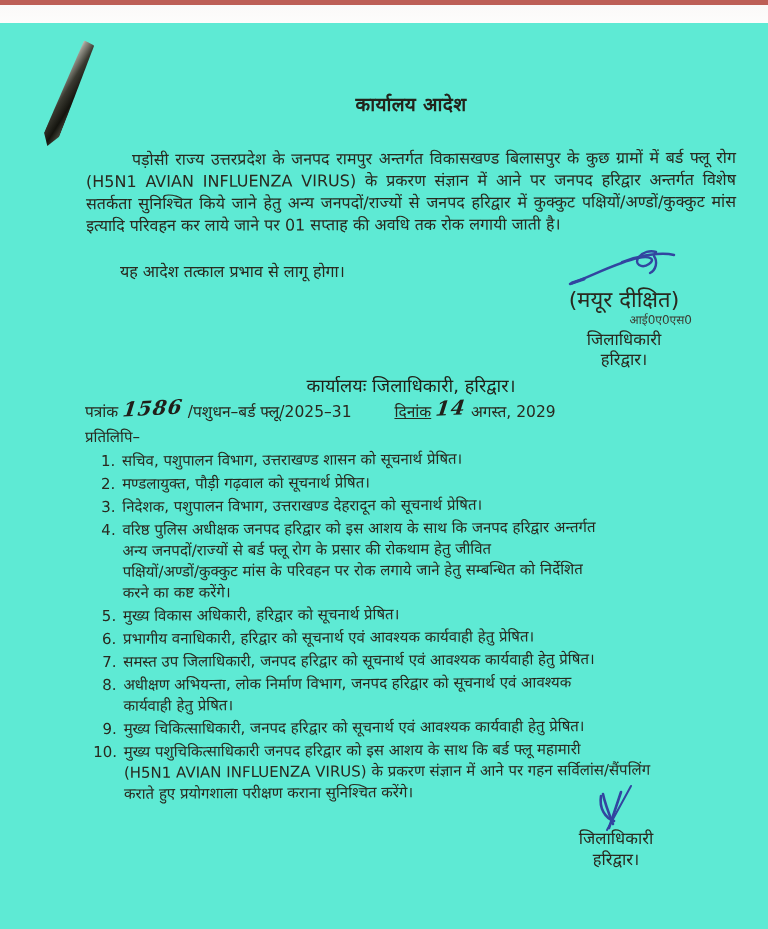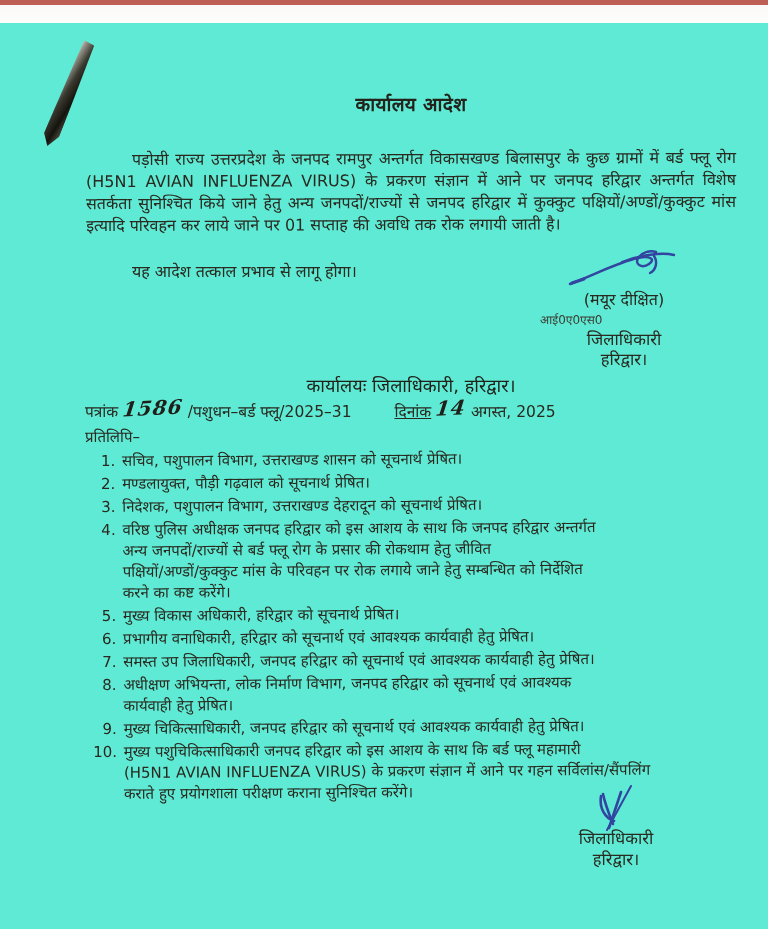--- a/index.html
+++ b/index.html
@@ -38,30 +38,30 @@
     font-size:19px; font-weight:700; letter-spacing:0.3px;
     color:#23231b;
   }
   .body-para {
     position:absolute; top:132px; left:86px; width:650px;
     font-size:16px; line-height:22px;
     text-align:justify; text-indent:46px;
     transform:rotate(-0.2deg);
   }
   .effective-line {
-    position:absolute; top:244px; left:132px;
+    position:absolute; top:244px; left:120px;
     font-size:16px;
   }
   .sig-top {
     position:absolute; top:246px; left:540px; width:168px;
     text-align:center; line-height:20px;
   }
   .sig-top .ink { display:block; margin:0 0 0 26px; }
-  .sig-top .sig-name { font-size:16px; }
-  .sig-top .sig-service { font-size:12px; text-align:left; padding-right:16px; color:#3c3c33; }
+  .sig-top .sig-name { font-size:22px; }
+  .sig-top .sig-service { font-size:12px; text-align:right; padding-right:16px; color:#3c3c33; }
   .sig-top .sig-desig, .sig-top .sig-place { font-size:16.5px; }
   .office-heading {
     position:absolute; top:373px; left:85px; width:652px;
     text-align:center;
     font-size:18px; font-weight:400; color:#1f1f17;
   }
   .letter-line {
     position:absolute; top:398px; left:85px; width:660px;
     font-size:15.5px; white-space:nowrap;
   }
@@ -128,21 +128,21 @@
   </div>
 
   <div class="office-heading">कार्यालयः जिलाधिकारी, हरिद्वार।</div>
 
   <div class="letter-line">
     <span>पत्रांक</span>
     <span class="hand">1586</span>
     <span>/पशुधन–बर्ड फ्लू/2025–31</span>
     <span class="date-label">दिनांक</span>
     <span class="hand">14</span>
-    <span>अगस्त, 2025</span>
+    <span>अगस्त, 2029</span>
   </div>
 
   <div class="copy-label">प्रतिलिपि–</div>
 
   <ol class="copy-list">
     <li>सचिव, पशुपालन विभाग, उत्तराखण्ड शासन को सूचनार्थ प्रेषित।</li>
     <li>मण्डलायुक्त, पौड़ी गढ़वाल को सूचनार्थ प्रेषित।</li>
     <li>निदेशक, पशुपालन विभाग, उत्तराखण्ड देहरादून को सूचनार्थ प्रेषित।</li>
     <li>वरिष्ठ पुलिस अधीक्षक जनपद हरिद्वार को इस आशय के साथ कि जनपद हरिद्वार अन्तर्गत
 अन्य जनपदों/राज्यों से बर्ड फ्लू रोग के प्रसार की रोकथाम हेतु जीवित

